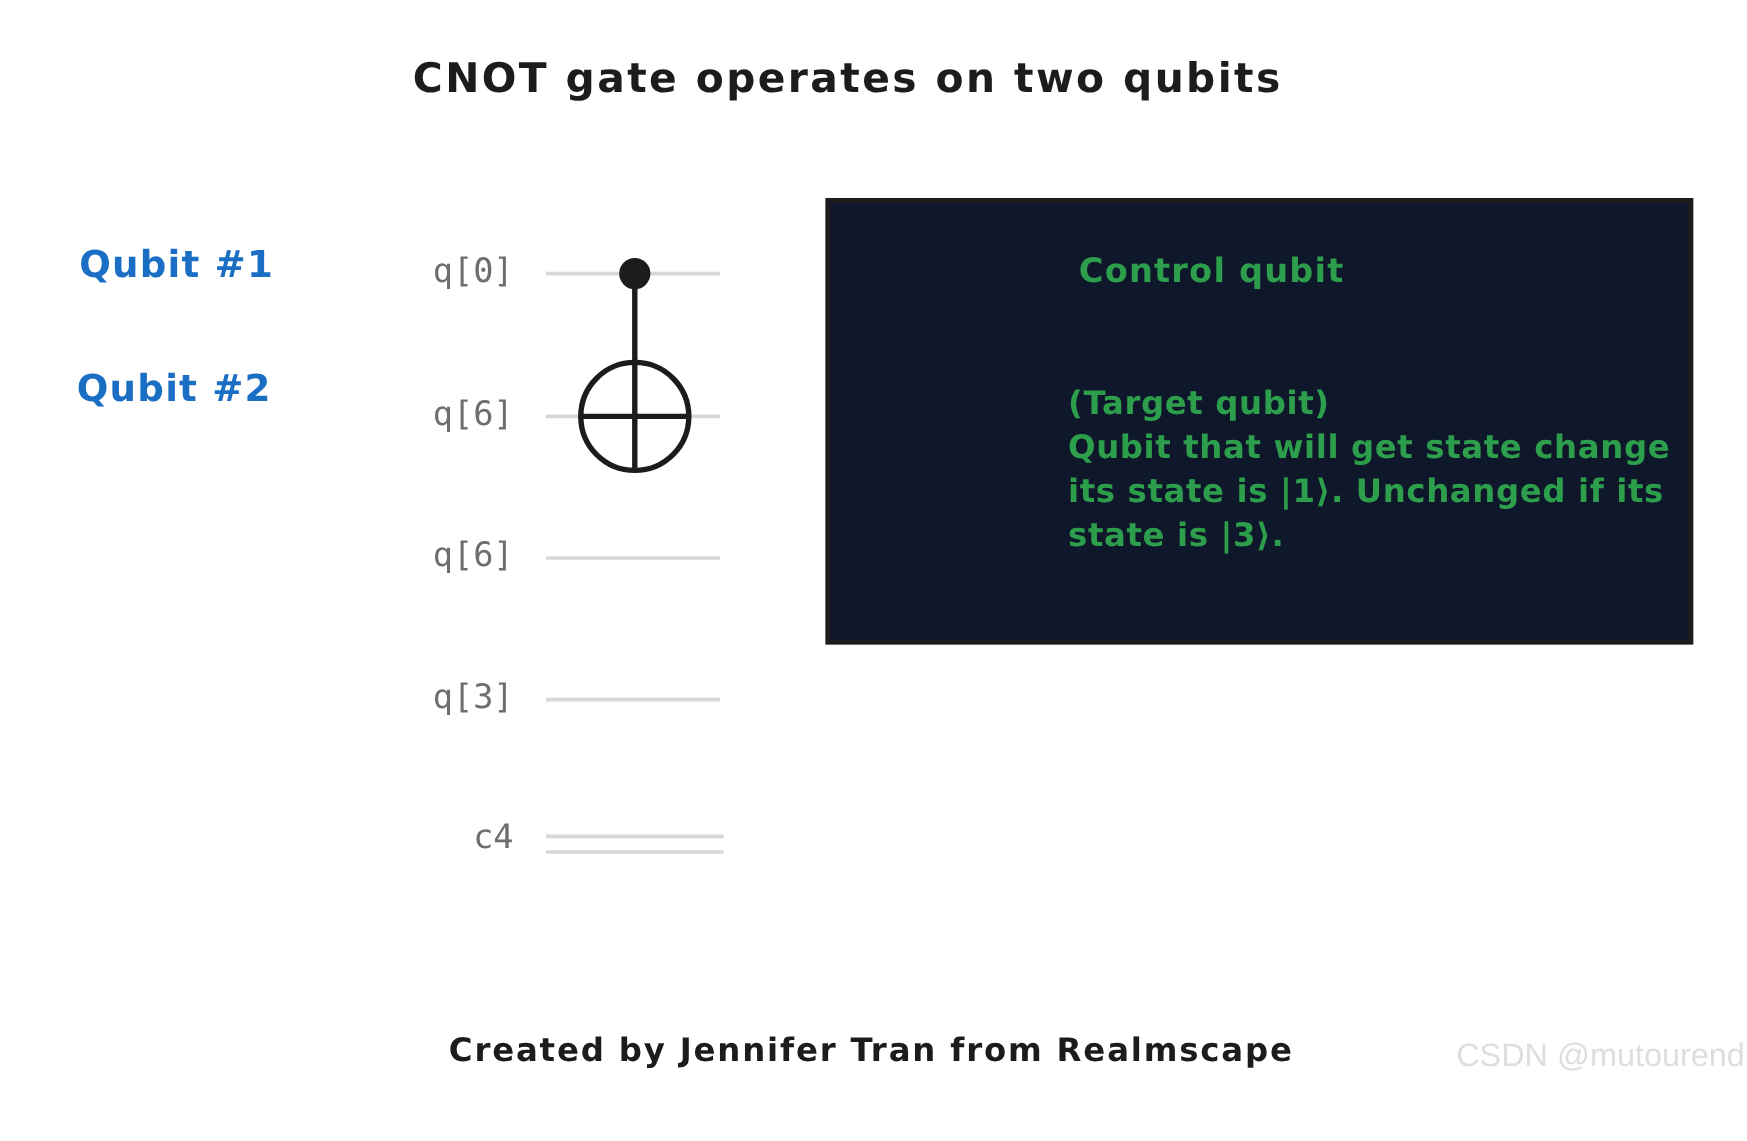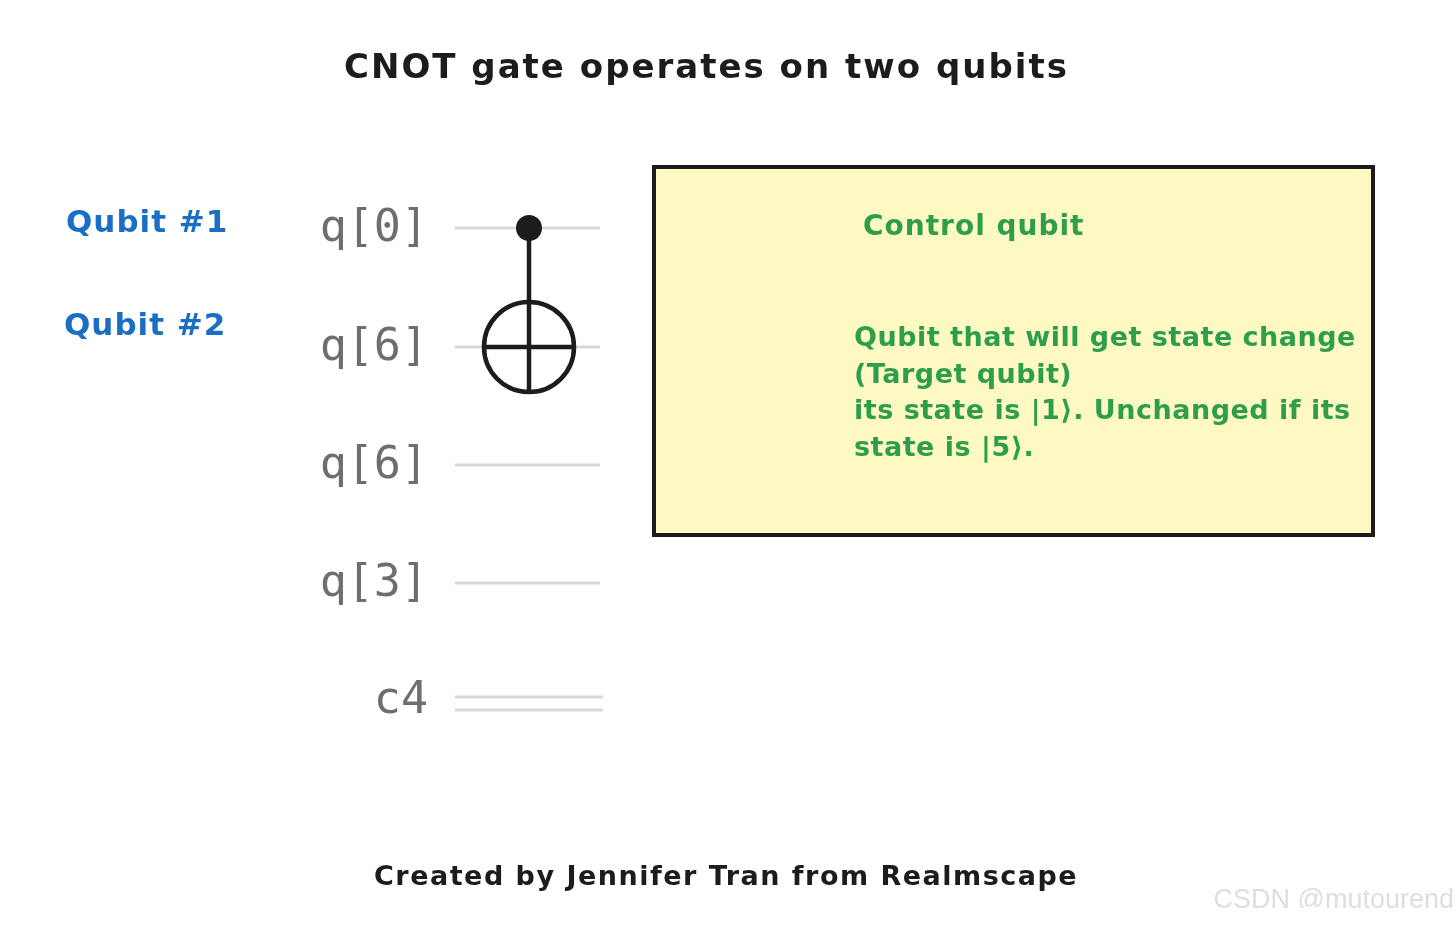--- a/index.html
+++ b/index.html
@@ -28,52 +28,52 @@
     font-size:31px;font-weight:700;color:var(--blue);
     letter-spacing:1px;
     text-align:right;
   }
   .qubit-label.q1{left:66px;top:203px;}
   .qubit-label.q2{left:64px;top:306px;}
   .wire-label{
     position:absolute;left:300px;width:128px;
     text-align:right;
     font-family:"DejaVu Sans Mono", monospace;
-    font-size:45px;font-weight:500;color:var(--label_gray);
+    font-size:28px;font-weight:500;color:var(--label_gray);
     line-height:48px;
   }
   .circuit-svg{
     position:absolute;left:0;top:0;width:1456px;height:951px;
     pointer-events:none;
   }
   .info-box{
-    position:absolute;left:652px;top:165px;
+    position:absolute;left:688px;top:165px;
     width:715px;height:364px;
     border:4px solid var(--ink);
-    background:#fef9c3;
+    background:#0f172a;
   }
   .control-text{
     position:absolute;left:207px;top:40px;
     font-size:28px;font-weight:700;color:var(--green);
     letter-spacing:1px;
   }
   .target-text{
     position:absolute;left:198px;top:150px;
     font-size:27px;font-weight:700;color:var(--green);
     letter-spacing:0.5px;
   }
   .target-text .line{line-height:36.5px;}
   .credit{
     position:absolute;left:374px;top:839px;
     font-size:27px;font-weight:700;color:var(--ink);
     letter-spacing:1.5px;
     margin-top:21px;
   }
   .watermark{
-    position:absolute;right:2px;top:884px;
+    position:absolute;right:2px;top:864px;
     font-family:"Liberation Sans", sans-serif;
     font-size:27px;color:var(--watermark_gray);
   }
 </style>
 </head>
 <body>
 
 <div class="canvas">
 
   <div class="title">CNOT gate operates on two qubits</div>
@@ -109,24 +109,24 @@
       <path d="M 720 227 L 770 244"></path>
       <path d="M 843 347 L 722 350"></path>
       <path d="M 720 350 L 767 329"></path>
       <path d="M 720 350 L 770 367"></path>
     </g>
   </svg>
 
   <div class="info-box">
     <div class="control-text">Control qubit</div>
     <div class="target-text">
+      <div class="line">(Target qubit)</div>
       <div class="line">Qubit that will get state change</div>
-      <div class="line">(Target qubit)</div>
       <div class="line">its state is |1⟩. Unchanged if its</div>
-      <div class="line">state is |5⟩.</div>
+      <div class="line">state is |3⟩.</div>
     </div>
   </div>
 
   <div class="credit">Created by Jennifer Tran from Realmscape</div>
 
   <div class="watermark">CSDN @mutourend</div>
 
 </div>
 
 </body></html>

